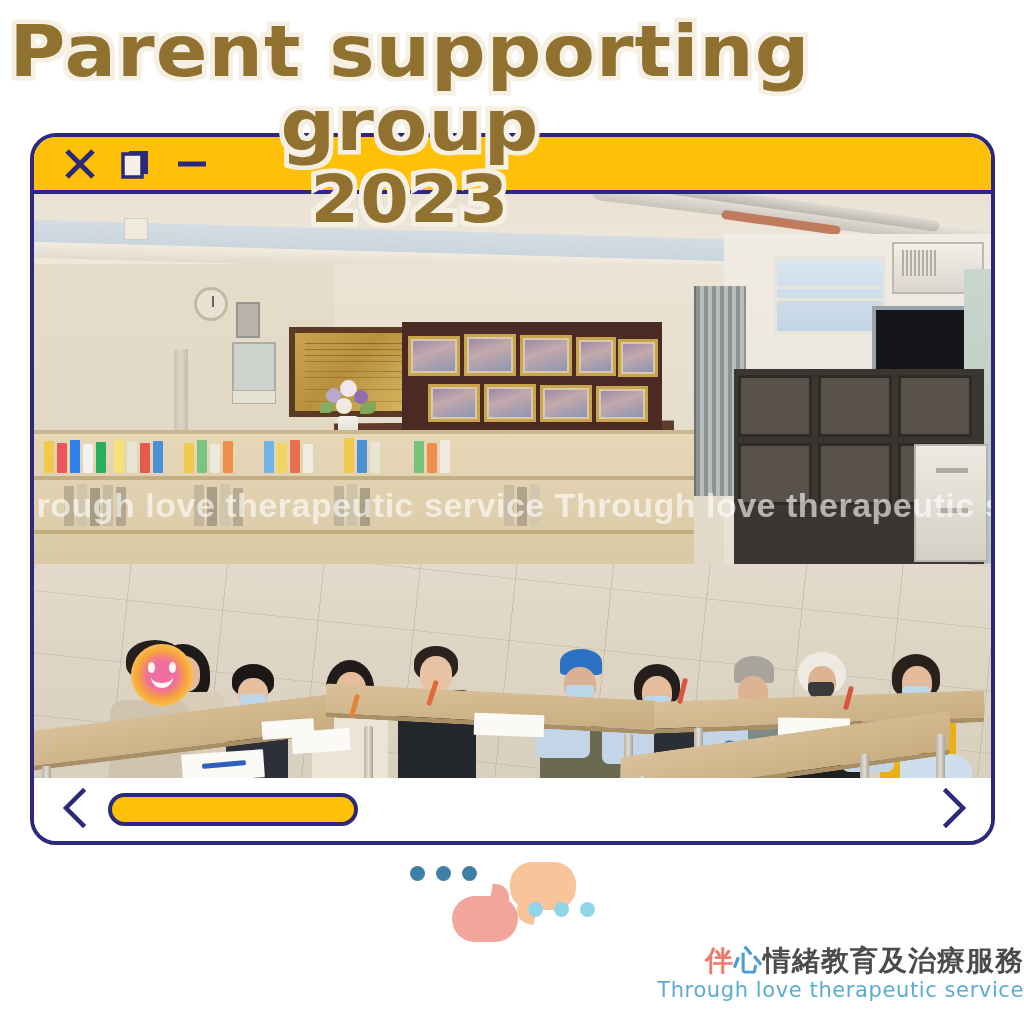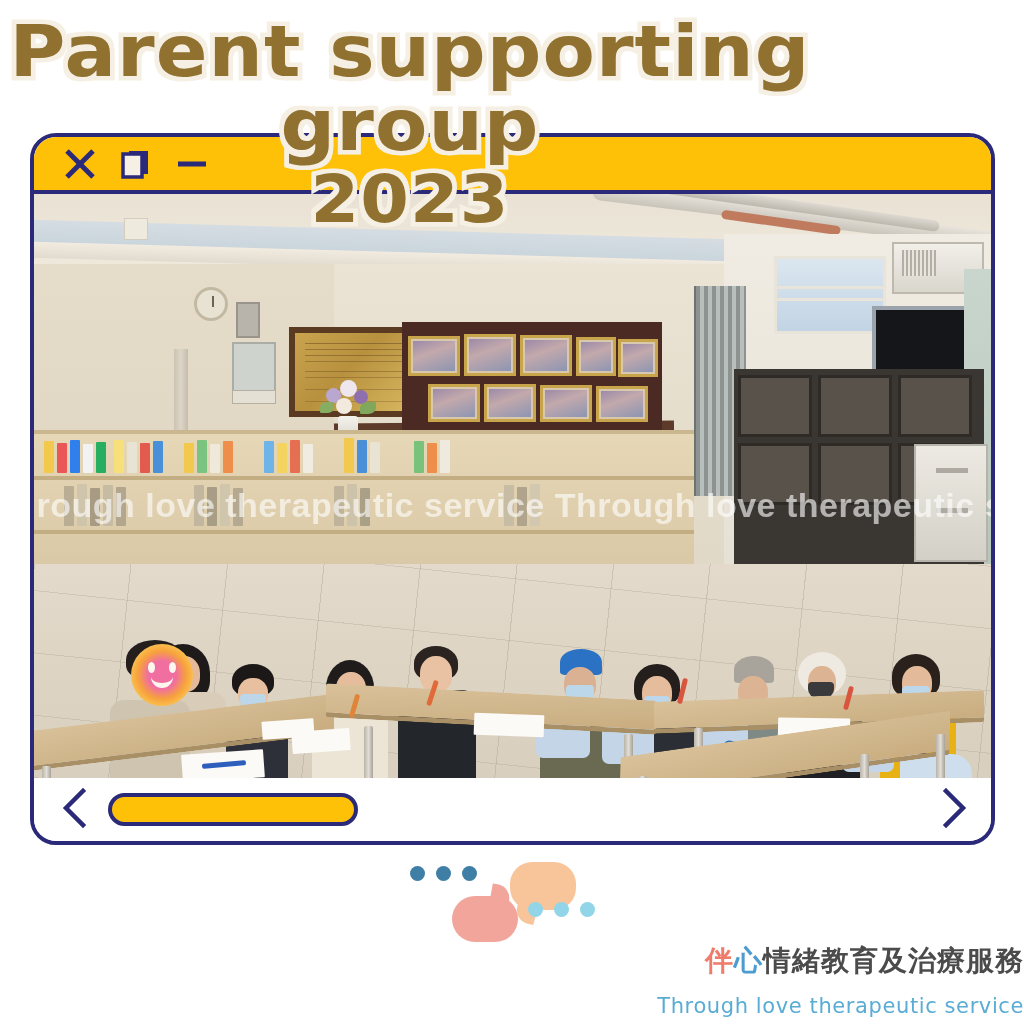--- a/index.html
+++ b/index.html
@@ -420,21 +420,21 @@
     font-family:"DejaVu Sans", sans-serif;
     font-size:28px; font-weight:600; letter-spacing:1px;
     margin-top:4px; line-height:34px;
     color:#4b4b4b;
   }
   .logo-cn .c1 { color:#ef7b6a; }
   .logo-cn .c2 { color:#4c9ccf; }
   .logo-en {
     font-family:"DejaVu Sans", sans-serif;
     font-size:21px; letter-spacing:.6px; color:#5aacd4;
-    margin-top:16px;
+    margin-top:0;
   }
 </style>
 </head>
 <body>
 
 <div id="poster">
 
   <div class="title-wrap">
     <div class="title-line">Parent supporting group</div>
     <div class="title-line l2">2023</div>

